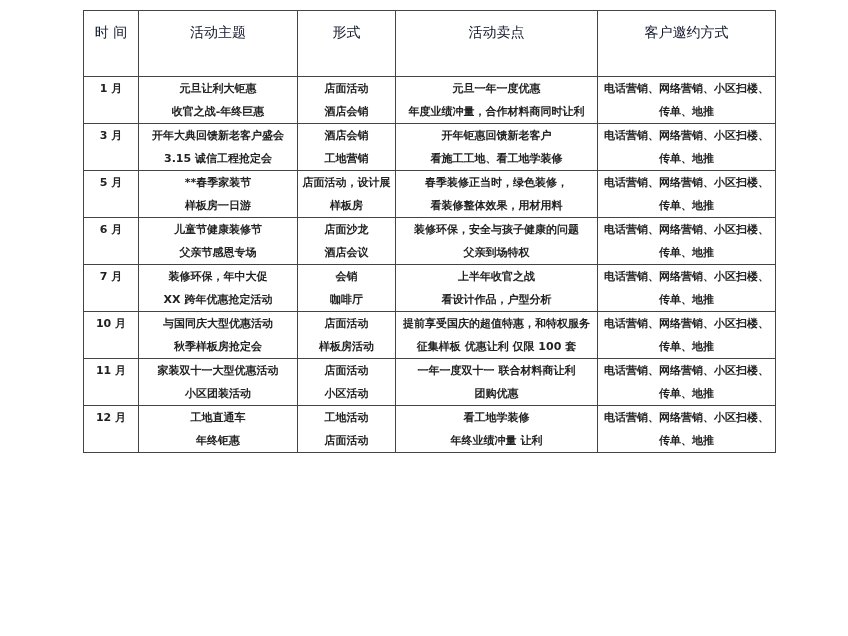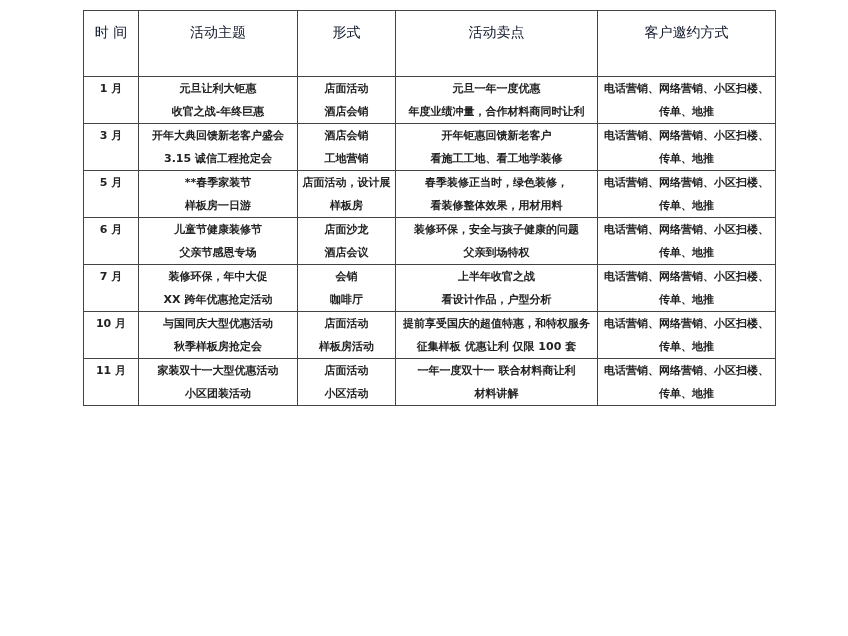--- a/index.html
+++ b/index.html
@@ -168,21 +168,40 @@
         <td class="theme">
           <span class="line">家装双十一大型优惠活动</span>
           <span class="line">小区团装活动</span>
         </td>
         <td class="form">
           <span class="line">店面活动</span>
           <span class="line">小区活动</span>
         </td>
         <td class="points">
           <span class="line">一年一度双十一   联合材料商让利</span>
-          <span class="line">材料讲解</span>
+          <span class="line">团购优惠</span>
+        </td>
+        <td class="invite">
+          <span class="line">电话营销、网络营销、小区扫楼、</span>
+          <span class="line">传单、地推</span>
+        </td>
+      </tr>
+      <tr>
+        <td class="month">12 月</td>
+        <td class="theme left">
+          <span class="line">工地直通车</span>
+          <span class="line">年终钜惠</span>
+        </td>
+        <td class="form">
+          <span class="line">工地活动</span>
+          <span class="line">店面活动</span>
+        </td>
+        <td class="points">
+          <span class="line">看工地学装修</span>
+          <span class="line">年终业绩冲量   让利</span>
         </td>
         <td class="invite">
           <span class="line">电话营销、网络营销、小区扫楼、</span>
           <span class="line">传单、地推</span>
         </td>
       </tr>
     </tbody>
 </table>
 
 </body></html>

